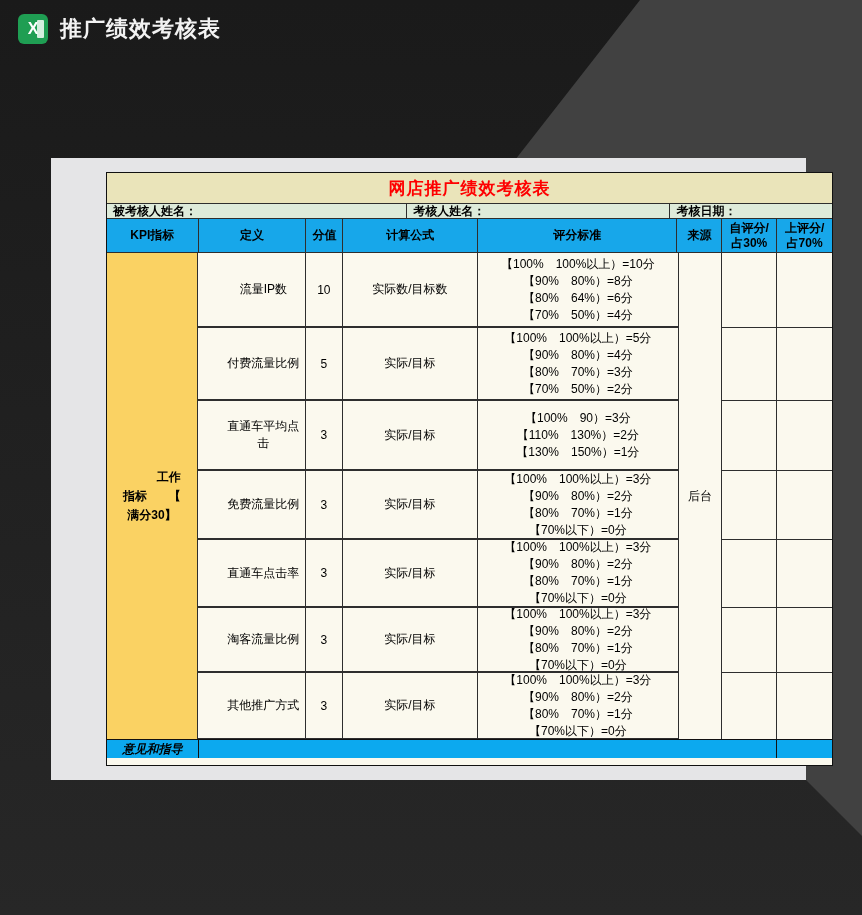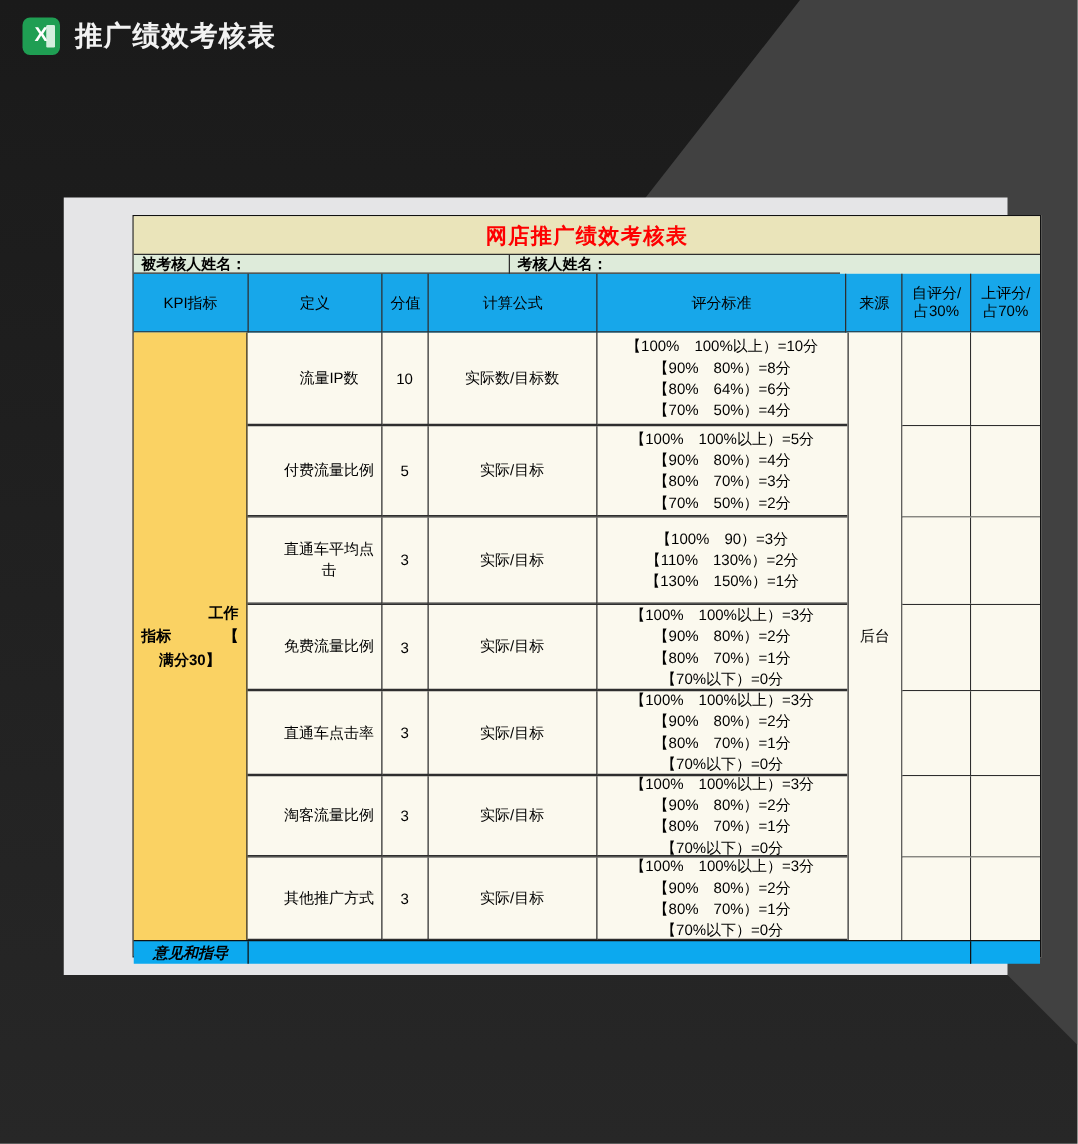--- a/index.html
+++ b/index.html
@@ -39,28 +39,28 @@
   .c { border-right:1px solid #2e2e2e; border-bottom:1px solid #2e2e2e; overflow:hidden; }
   .c:last-child { border-right:none; }
 
   .title-row { height:31px; background:#eae4ba; align-items:center; justify-content:center;
                border-bottom:1px solid #2e2e2e; display:flex; }
   .title-row .t { color:#fe0000; font-size:17px; font-weight:bold; letter-spacing:1px; }
 
   .names-row { height:15px; background:#deebda; font-weight:bold; }
   .names-row .c { display:flex; align-items:center; padding-left:6px; }
 
-  .head-row { height:47px; background:#17a7ea; font-weight:normal; }
+  .head-row { height:34px; background:#17a7ea; font-weight:bold; }
   .head-row .c { display:flex; flex-direction:column; align-items:center; justify-content:center;
                  line-height:15px; text-align:center; }
 
   .body-wrap { height:486px; }
   .kpi-cell {
     width:92px; background:#fad263; font-weight:bold;
-    display:flex; flex-direction:column; justify-content:center; padding:0 6px;
+    display:flex; flex-direction:column; justify-content:center; padding:0 16px;
     border-right:1px solid #2e2e2e; line-height:19px;
   }
   .kpi-cell .l1 { text-align:right; }
   .kpi-cell .l2 { display:flex; justify-content:space-between; }
   .kpi-cell .l3 { text-align:center; }
   .mid { width:480px; display:flex; flex-direction:column; }
   .mid .drow { display:flex; border-bottom:1px solid #2e2e2e; }
   .mid .drow:last-child { border-bottom:none; }
   .cell-def { width:108px;padding-left:24px; } .cell-score { width:37px; } .cell-formula { width:135px; }
   .cell-crit { width:200px; border-right:none !important; }
@@ -102,20 +102,21 @@
 <div class="card">
   <div class="sheet">
 
     <div class="title-row">
       <span class="t">网店推广绩效考核表</span>
     </div>
 
     <div class="row names-row">
       <div class="c" style="width:301px">被考核人姓名：</div>
       <div class="c" style="width:264px">考核人姓名：</div>
+      <div class="c" style="width:162px">考核日期：</div>
     </div>
 
     <div class="row head-row">
       <div class="c" style="width:92px">KPI指标</div>
       <div class="c" style="width:108px">定义</div>
       <div class="c" style="width:37px">分值</div>
       <div class="c" style="width:135px">计算公式</div>
       <div class="c" style="width:200px">评分标准</div>
       <div class="c" style="width:45px">来源</div>
       <div class="c" style="width:55px">

